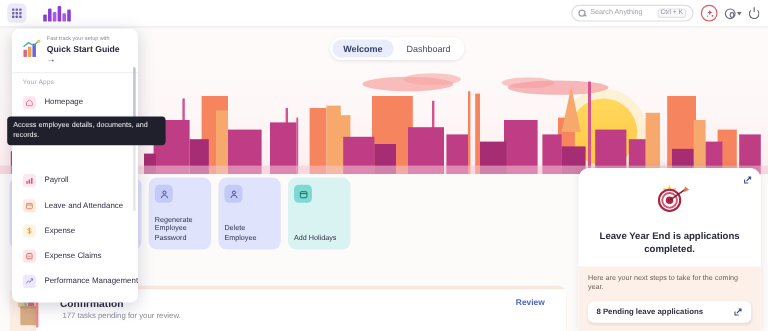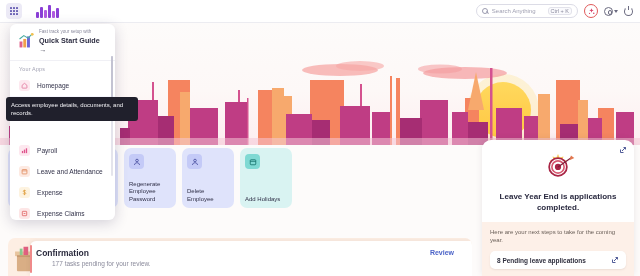--- a/index.html
+++ b/index.html
@@ -181,36 +181,36 @@
     position: absolute; left: 22px; top: 3px; right: 0; bottom: 0;
     background: #ffffff; border-radius: 6px 0 0 0;
     box-shadow: -1px -1px 4px rgba(80,60,60,.07);
   }
   .banner-bar {
     position: absolute; left: 0px; top: 4px; width: 2px; bottom: 3px;
     background: #ef8a8a; border-radius: 2px;
   }
   .banner-box { position: absolute; left: 3px; top: 5px; width: 40px; height: 30px; }
   .banner-title {
-    position: absolute; left: 6px; top: 7px;
+    position: absolute; left: 20px; top: 7px;
     font-size: 8.5px; font-weight: 700; color: #2b2b3e;
   }
   .banner-desc {
     position: absolute; left: 22px; top: 19px;
     font-size: 6.5px; color: #8a8a9b;
   }
   .banner-action {
     position: absolute; right: 18px; top: 8px;
     font-size: 7px; color: #4b63c8; font-weight: 600;
   }
 
   
   .flyout {
     position: absolute; left: 10px; top: 24px;
-    width: 105px; height: 196px;
+    width: 105px; height: 228px;
     background: #ffffff; border-radius: 6px;
     box-shadow: 0 3px 14px rgba(40,35,80,.20);
     z-index: 60; overflow: hidden;
   }
   .qsg {
     display: flex; align-items: center; gap: 5px;
     padding: 5px 7px 6px 7px; border-bottom: 1px solid #f0f0f5;
   }
   .qsg-ico { width: 17px; height: 17px; flex: none; }
   .qsg-top { font-size: 4.6px; color: #8b8b9e; line-height: 6px; }
@@ -379,20 +379,24 @@
       <div class="card-ico">
         <svg width="8" height="8" viewBox="0 0 16 16" fill="none" stroke="#126e68" stroke-width="1.6">
           <rect x="2.5" y="3.5" width="11" height="10" rx="1.6"></rect>
             <path d="M2.5 6.6h11"></path>
         </svg>
       </div>
       <div class="card-label">Add Holidays</div>
     </div>
   </div>
 
+  <div class="tabbar">
+    <div class="tab active">Welcome</div>
+    <div class="tab">Dashboard</div>
+  </div>
 
   <div class="panel">
     <svg class="panel-expand" viewBox="0 0 16 16" fill="none" stroke="#3d4a8c" stroke-width="1.8">
       <path d="M6 10L13 3M9 3h4v4"></path>
         <path d="M3 7v6h6"></path>
     </svg>
 
     <svg class="target-ico" viewBox="0 0 60 50">
       <g fill="#f6c34a">
         <path d="M30 3l2.4 5.2L38 6.6l-1.3 5.6 5.7.4-3.6 4.4 5.1 2.6-5.1 2.6 3.6 4.4-5.7.4L38 32.6 32.4 31 30 36.2 27.6 31 22 32.6l1.3-5.6-5.7-.4 3.6-4.4L16.1 19.6l5.1-2.6-3.6-4.4 5.7-.4L22 6.6l5.6 1.6z" opacity=".85"></path>

